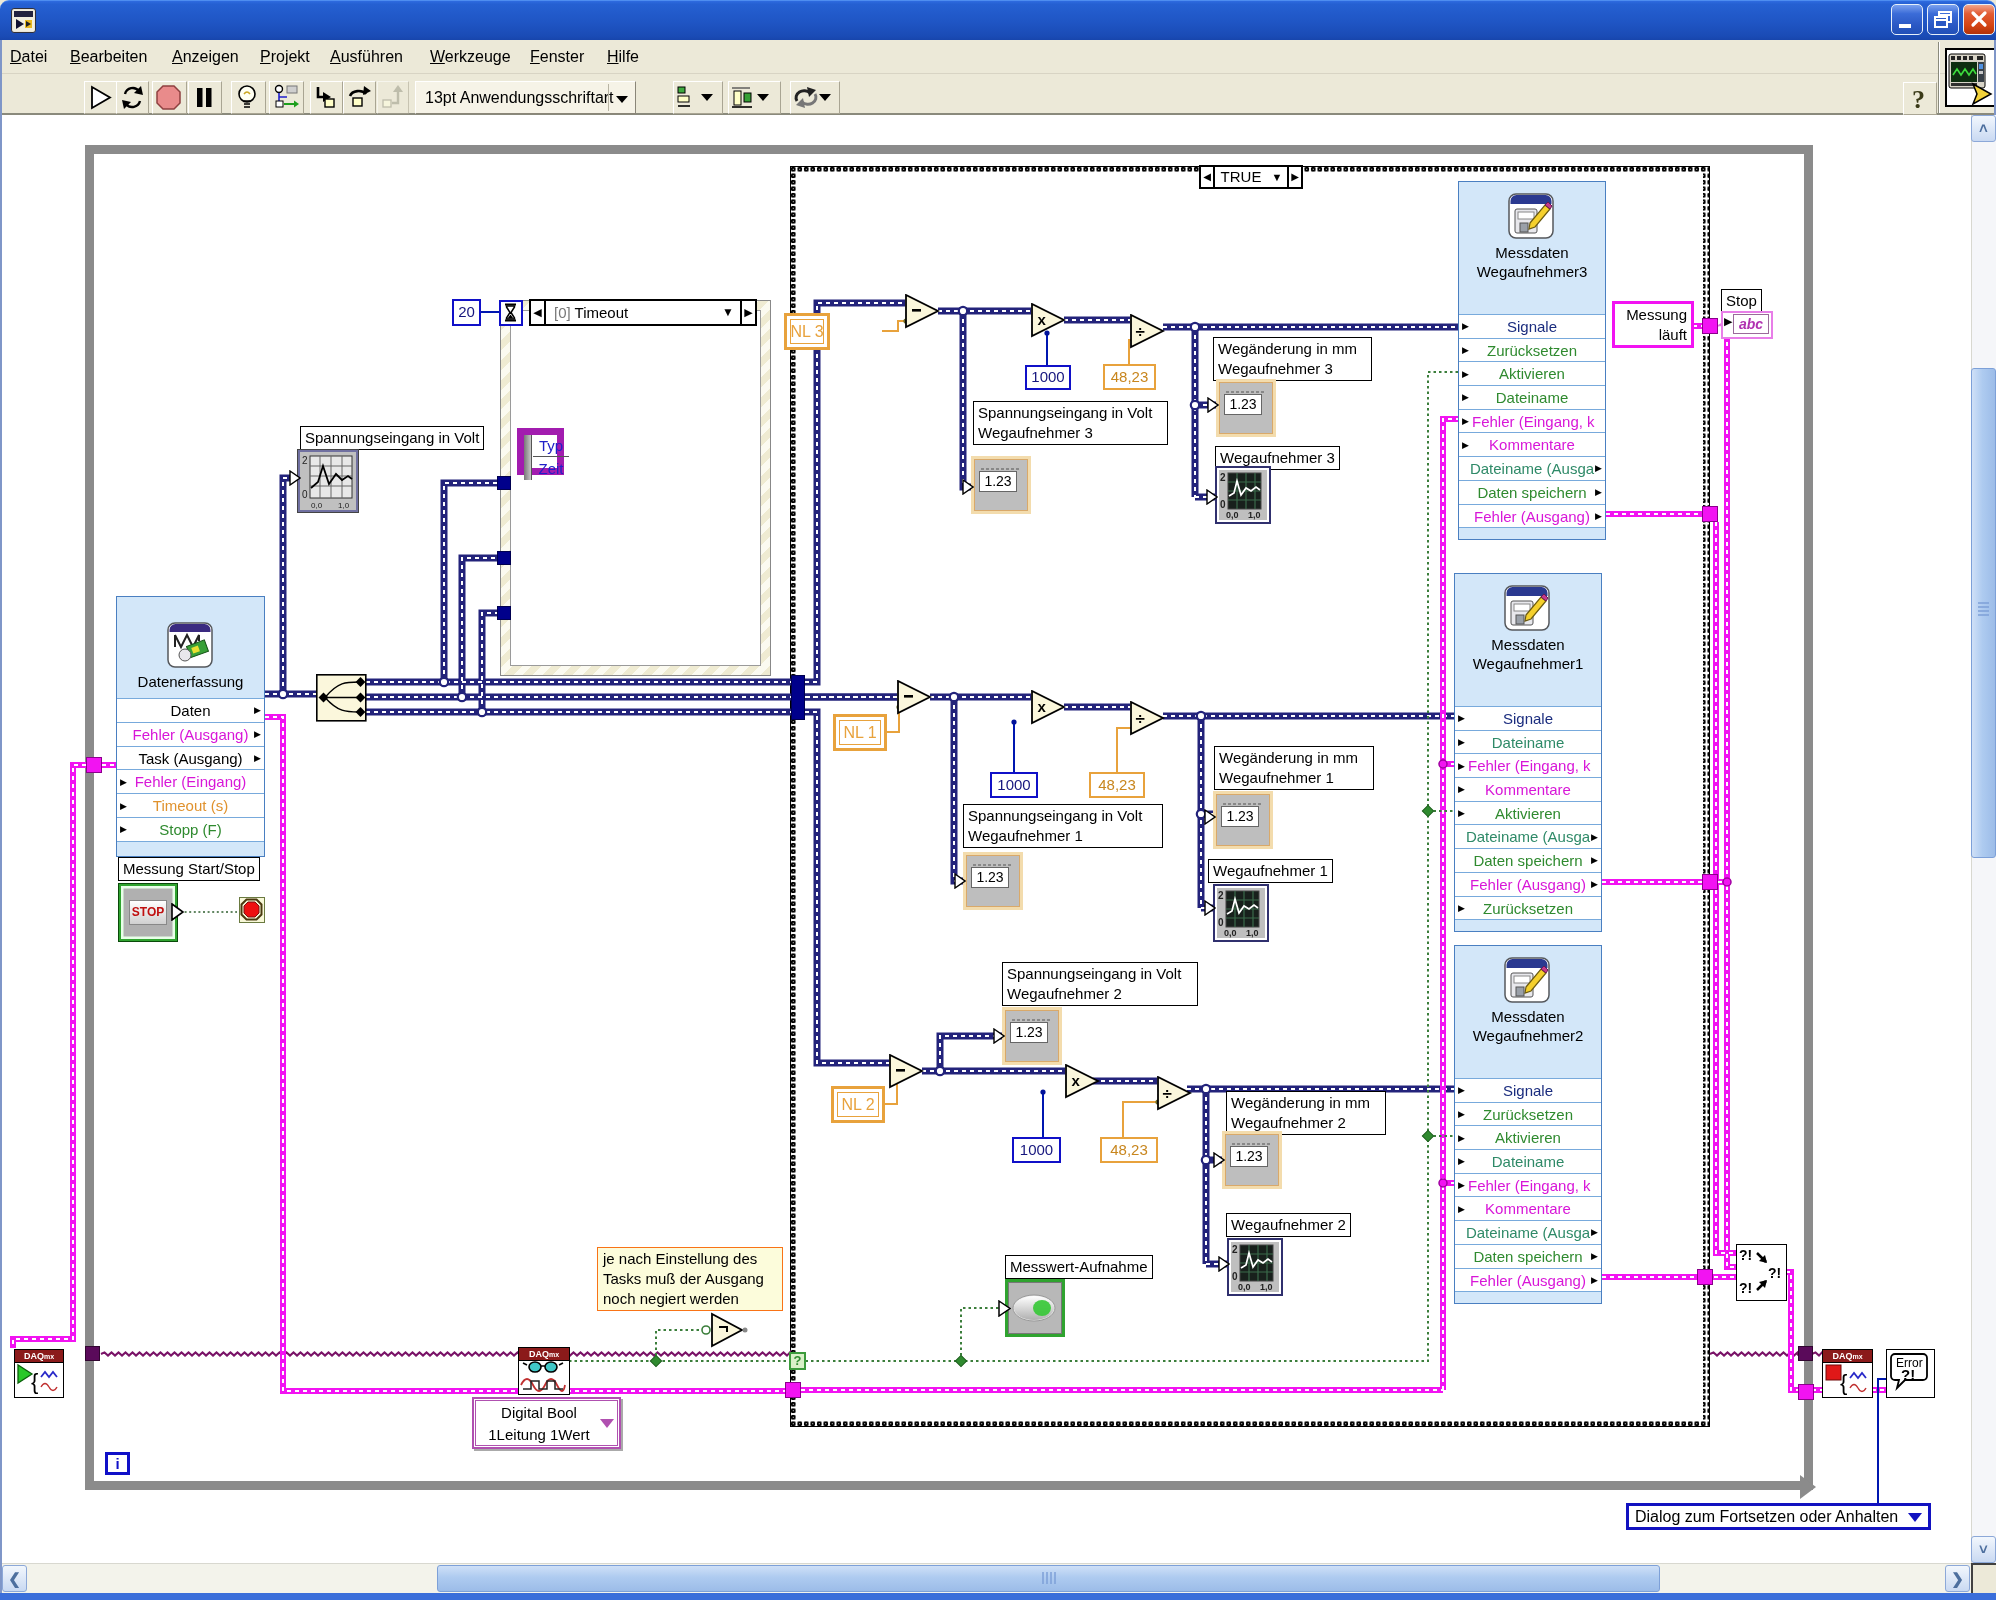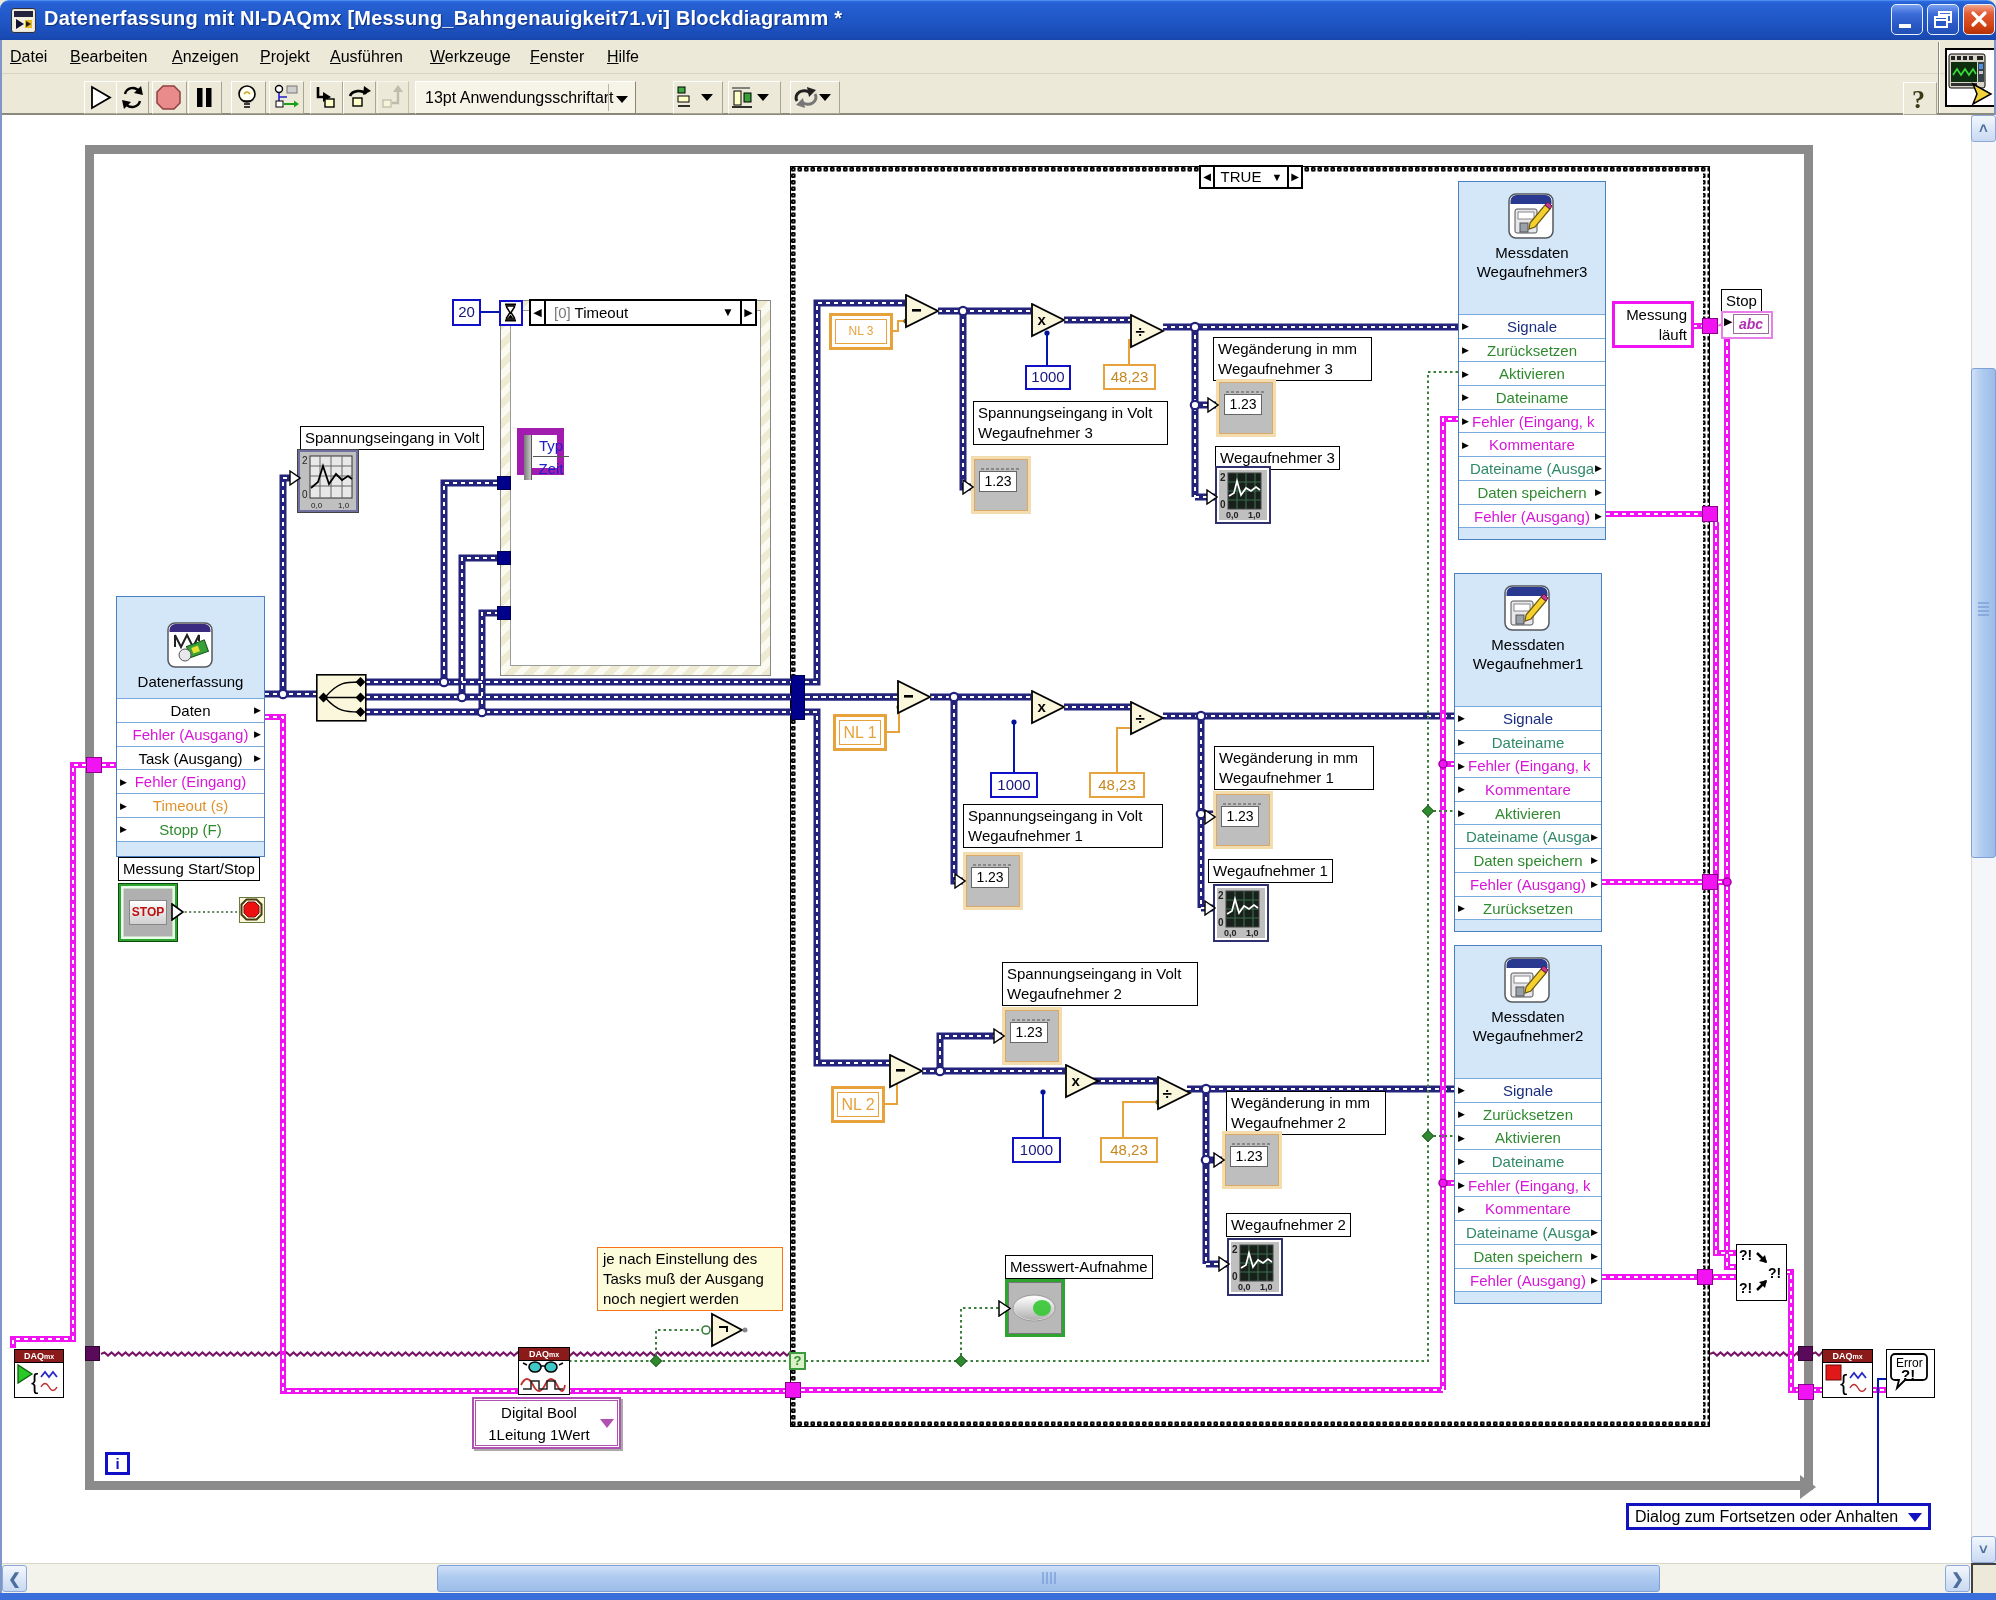--- a/index.html
+++ b/index.html
@@ -23,21 +23,20 @@
 <div class="abs" style="left:0;top:0;width:1996px;height:40px;background:linear-gradient(180deg,#2E6BE0 0%,#2560D2 8%,#1F55C4 55%,#1A4BB5 90%,#1745AC 100%);border-radius:9px 9px 0 0;border-top:1px solid #4E8DF0;"></div>
 <div class="abs" style="left:11px;top:8px;width:25px;height:25px;background:#E8E4D8;border:1px solid #30303a;border-radius:3px;">
  <svg width="23" height="23">
         <rect x="1" y="1" width="21" height="21" fill="#F2EFDF"></rect>
         <rect x="2" y="2" width="19" height="6" fill="#23233F"></rect>
         <polygon points="4,10 4,20 12,15" fill="#101030"></polygon>
         <rect x="13" y="11" width="7" height="8" fill="#E8B820"></rect>
         <polygon points="14,12 19,15 14,18" fill="#202020"></polygon>
       </svg>
 </div>
-<div class="abs" style="left:44px;top:7px;font-size:20px;font-weight:bold;color:#fff;text-shadow:1px 1px 1px #10307A;letter-spacing:0.2px;">Datenerfassung mit NI-DAQmx [Messung_Bahngenauigkeit71.vi] Blockdiagramm *</div>
 
 <div class="abs" style="left:1891px;top:4px;width:32px;height:31px;border-radius:5px;border:1px solid #E6F0FA;background:linear-gradient(180deg,#7BA1EE 0%,#3B6CD8 30%,#2A58C4 70%,#2150B8 100%);"><svg width="30" height="29">
         <rect x="7" y="19" width="12" height="4" fill="#fff"></rect>
       </svg></div>
 <div class="abs" style="left:1927px;top:4px;width:32px;height:31px;border-radius:5px;border:1px solid #E6F0FA;background:linear-gradient(180deg,#7BA1EE 0%,#3B6CD8 30%,#2A58C4 70%,#2150B8 100%);"><svg width="30" height="29">
         <rect x="11" y="7" width="12" height="10" fill="none" stroke="#fff" stroke-width="2"></rect>
         <rect x="11" y="9" width="12" height="2" fill="#fff"></rect>
         <rect x="7" y="12" width="12" height="10" fill="#2A58C4" stroke="#fff" stroke-width="2"></rect>
         <rect x="7" y="14" width="12" height="2" fill="#fff"></rect>
       </svg></div>
@@ -502,21 +501,21 @@
       <path d="M21 15 h8 v5" fill="none" stroke="#000" stroke-width="2"></path>
       <circle cx="47" cy="18" r="2.5" fill="#888"></circle>
     </svg>
 <div class="abs" style="left:1025px;top:365px;width:46px;height:25px;background:#fff;border:2.5px solid #1010C8;font-size:15px;color:#16167E;text-align:center;line-height:20px;">1000</div>
 <div class="abs" style="left:990px;top:772px;width:48px;height:26px;background:#fff;border:2.5px solid #1010C8;font-size:15px;color:#16167E;text-align:center;line-height:21px;">1000</div>
 <div class="abs" style="left:1012px;top:1137px;width:49px;height:26px;background:#fff;border:2.5px solid #1010C8;font-size:15px;color:#16167E;text-align:center;line-height:21px;">1000</div>
 <div class="abs" style="left:452px;top:299px;width:29px;height:27px;background:#fff;border:2.5px solid #1010C8;font-size:15px;color:#16167E;text-align:center;line-height:22px;">20</div>
 <div class="abs" style="left:1103px;top:364px;width:53px;height:26px;background:#fff;border:2.5px solid #E8A23C;font-size:15px;color:#C8861E;text-align:center;line-height:21px;">48,23</div>
 <div class="abs" style="left:1089px;top:772px;width:56px;height:26px;background:#fff;border:2.5px solid #E8A23C;font-size:15px;color:#C8861E;text-align:center;line-height:21px;">48,23</div>
 <div class="abs" style="left:1100px;top:1137px;width:58px;height:26px;background:#fff;border:2.5px solid #E8A23C;font-size:15px;color:#C8861E;text-align:center;line-height:21px;">48,23</div>
-<div class="abs" style="left:829px;top:313px;width:64px;height:37px;background:#fff;border:3px solid #E8A23C;box-shadow:inset 0 0 0 3px #fff,inset 0 0 0 4px #E8A23C;font-size:12px;color:#E8A23C;text-align:center;line-height:31px;">NL 3</div>
+<div class="abs" style="left:784px;top:313px;width:46px;height:37px;background:#fff;border:3px solid #E8A23C;box-shadow:inset 0 0 0 3px #fff,inset 0 0 0 4px #E8A23C;font-size:16px;color:#E8A23C;text-align:center;line-height:31px;">NL 3</div>
 <div class="abs" style="left:833px;top:714px;width:54px;height:37px;background:#fff;border:3px solid #E8A23C;box-shadow:inset 0 0 0 3px #fff,inset 0 0 0 4px #E8A23C;font-size:16px;color:#E8A23C;text-align:center;line-height:31px;">NL 1</div>
 <div class="abs" style="left:831px;top:1086px;width:54px;height:37px;background:#fff;border:3px solid #E8A23C;box-shadow:inset 0 0 0 3px #fff,inset 0 0 0 4px #E8A23C;font-size:16px;color:#E8A23C;text-align:center;line-height:31px;">NL 2</div>
 <div class="ind123" style="left:971px;top:456px;height:58px;"></div>
 <svg class="abs" style="left:979px;top:462px" width="44" height="10">
       <path d="M2 7 h38" stroke="#777" stroke-width="1.5" stroke-dasharray="3 2"></path>
     </svg>
 <div class="abs" style="left:979px;top:471px;width:38px;height:21px;background:#fff;border:1px solid #666;font-size:14px;color:#000;text-align:center;line-height:19px;">1.23</div>
 <svg class="abs" style="left:962px;top:479px" width="12" height="16">
       <polygon points="1,1 11,8 1,15" fill="#fff" stroke="#000" stroke-width="1.4"></polygon>
     </svg>

